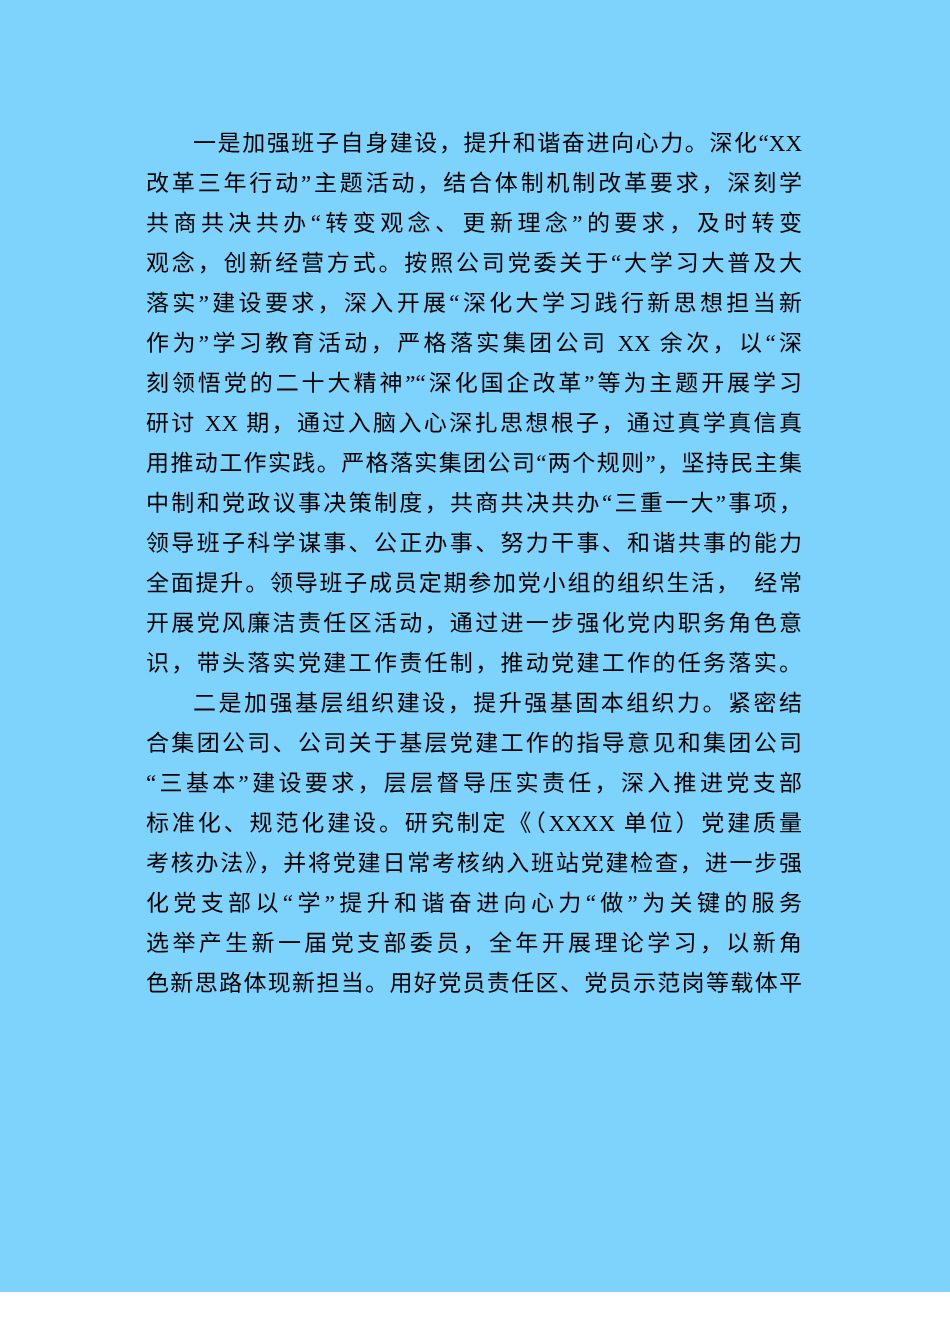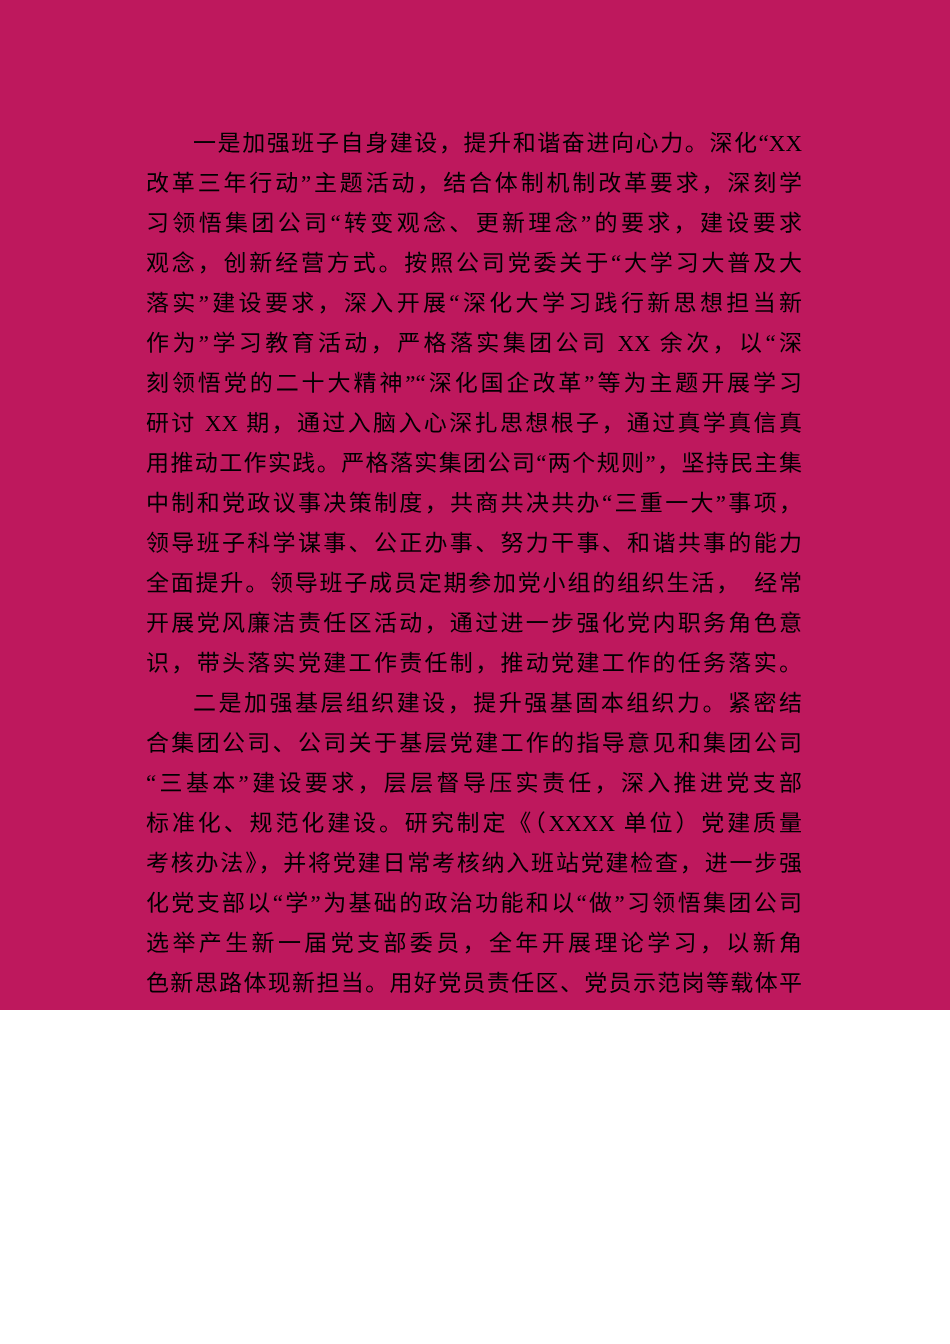--- a/index.html
+++ b/index.html
@@ -4,22 +4,22 @@
 <title>Document Page</title>
 <style>
   html, body {
     margin: 0;
     padding: 0;
     background: #ffffff;
   }
   .page {
     position: relative;
     width: 950px;
-    height: 1010px;
-    background: #be185d;
+    height: 1292px;
+    background: #7dd3fc;
     overflow: hidden;
     font-family: "Liberation Serif", "DejaVu Serif", serif;
   }
   .textblock {
     position: absolute;
     left: 146px;
     top: 124px;
     width: 656px;
   }
   .para {
@@ -43,39 +43,39 @@
 </style>
 </head>
 <body>
 
 <div class="page">
   <div class="textblock">
 
     <div class="para">
       <div class="line indent">一是加强班子自身建设，提升和谐奋进向心力。深化“XX</div>
       <div class="line">改革三年行动”主题活动，结合体制机制改革要求，深刻学</div>
-      <div class="line">习领悟集团公司“转变观念、更新理念”的要求，建设要求</div>
+      <div class="line">共商共决共办“转变观念、更新理念”的要求，及时转变</div>
       <div class="line">观念，创新经营方式。按照公司党委关于“大学习大普及大</div>
       <div class="line">落实”建设要求，深入开展“深化大学习践行新思想担当新</div>
       <div class="line">作为”学习教育活动，严格落实集团公司 XX 余次，以“深</div>
       <div class="line">刻领悟党的二十大精神”“深化国企改革”等为主题开展学习</div>
       <div class="line">研讨 XX 期，通过入脑入心深扎思想根子，通过真学真信真</div>
       <div class="line">用推动工作实践。严格落实集团公司“两个规则”，坚持民主集</div>
       <div class="line">中制和党政议事决策制度，共商共决共办“三重一大”事项，</div>
       <div class="line">领导班子科学谋事、公正办事、努力干事、和谐共事的能力</div>
       <div class="line">全面提升。领导班子成员定期参加党小组的组织生活，　经常</div>
       <div class="line">开展党风廉洁责任区活动，通过进一步强化党内职务角色意</div>
       <div class="line">识，带头落实党建工作责任制，推动党建工作的任务落实。</div>
     </div>
 
     <div class="para">
       <div class="line indent">二是加强基层组织建设，提升强基固本组织力。紧密结</div>
       <div class="line">合集团公司、公司关于基层党建工作的指导意见和集团公司</div>
       <div class="line">“三基本”建设要求，层层督导压实责任，深入推进党支部</div>
       <div class="line">标准化、规范化建设。研究制定《（XXXX 单位）党建质量</div>
       <div class="line">考核办法》，并将党建日常考核纳入班站党建检查，进一步强</div>
-      <div class="line">化党支部以“学”为基础的政治功能和以“做”习领悟集团公司</div>
+      <div class="line">化党支部以“学”提升和谐奋进向心力“做”为关键的服务</div>
       <div class="line">选举产生新一届党支部委员，全年开展理论学习，以新角</div>
       <div class="line">色新思路体现新担当。用好党员责任区、党员示范岗等载体平</div>
     </div>
 
   </div>
 </div>
 
 </body></html>

